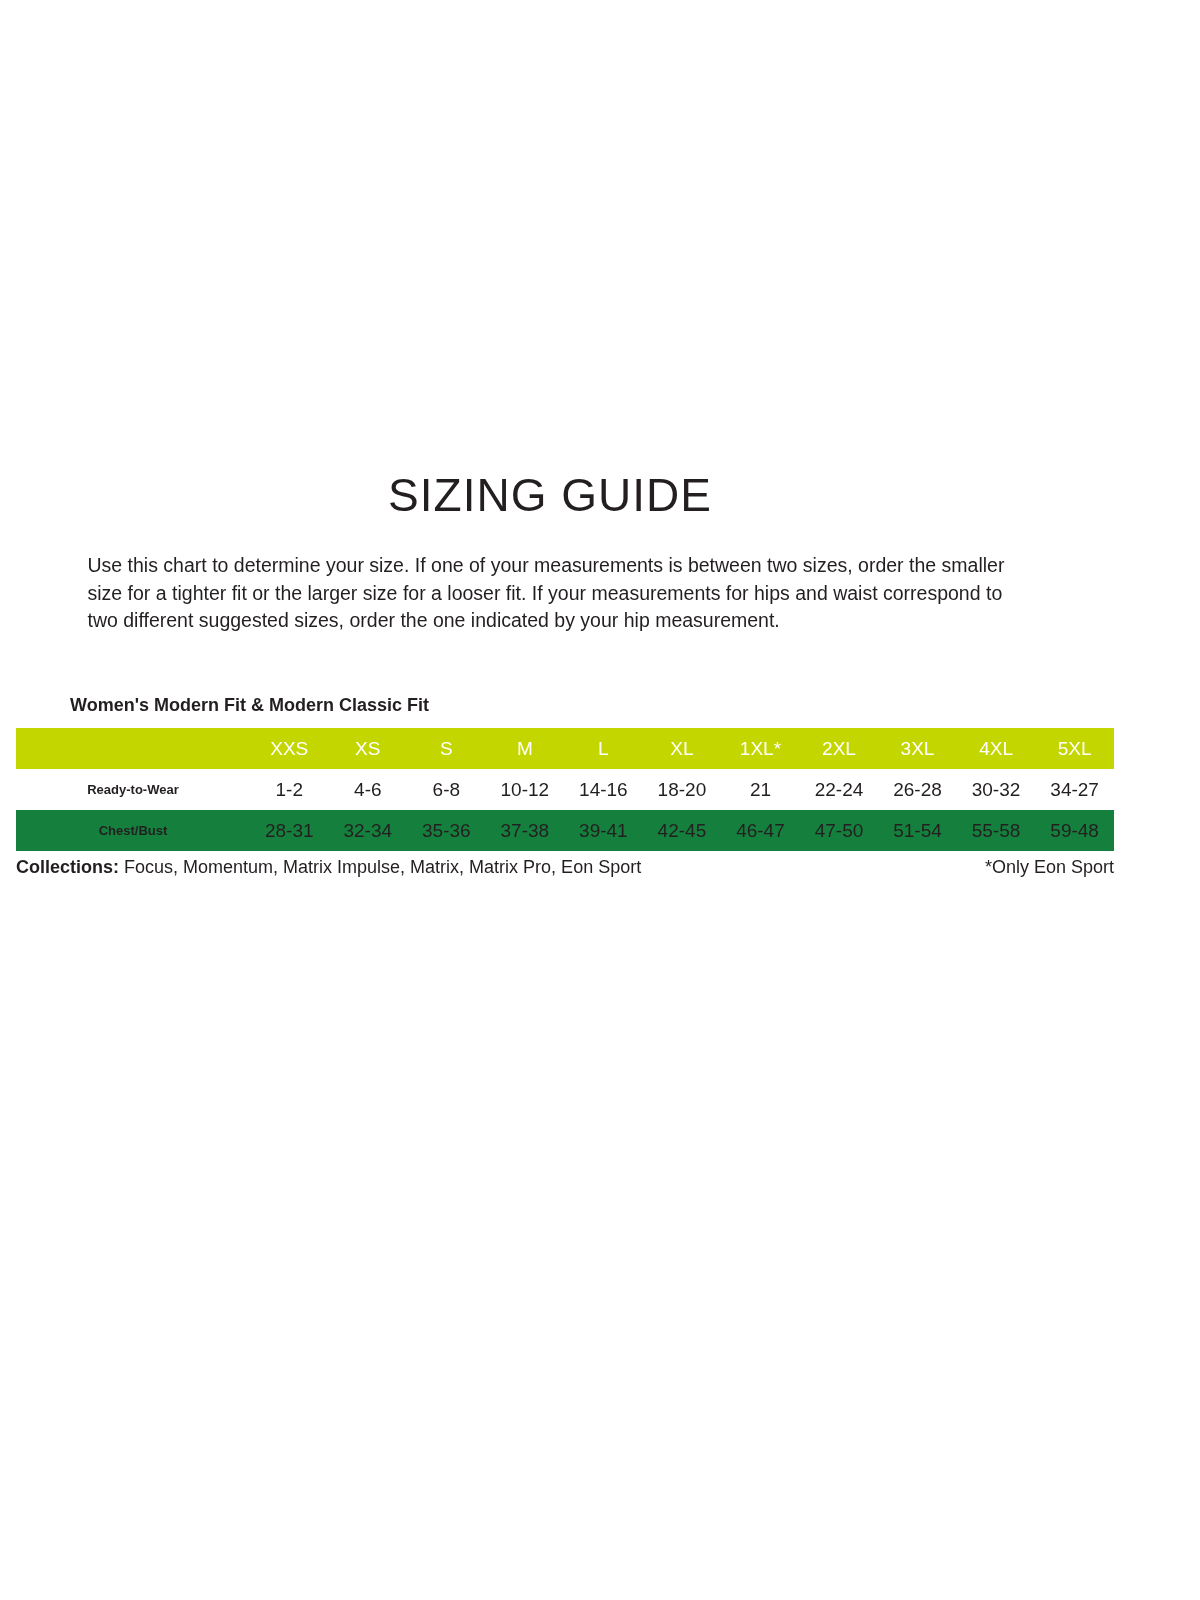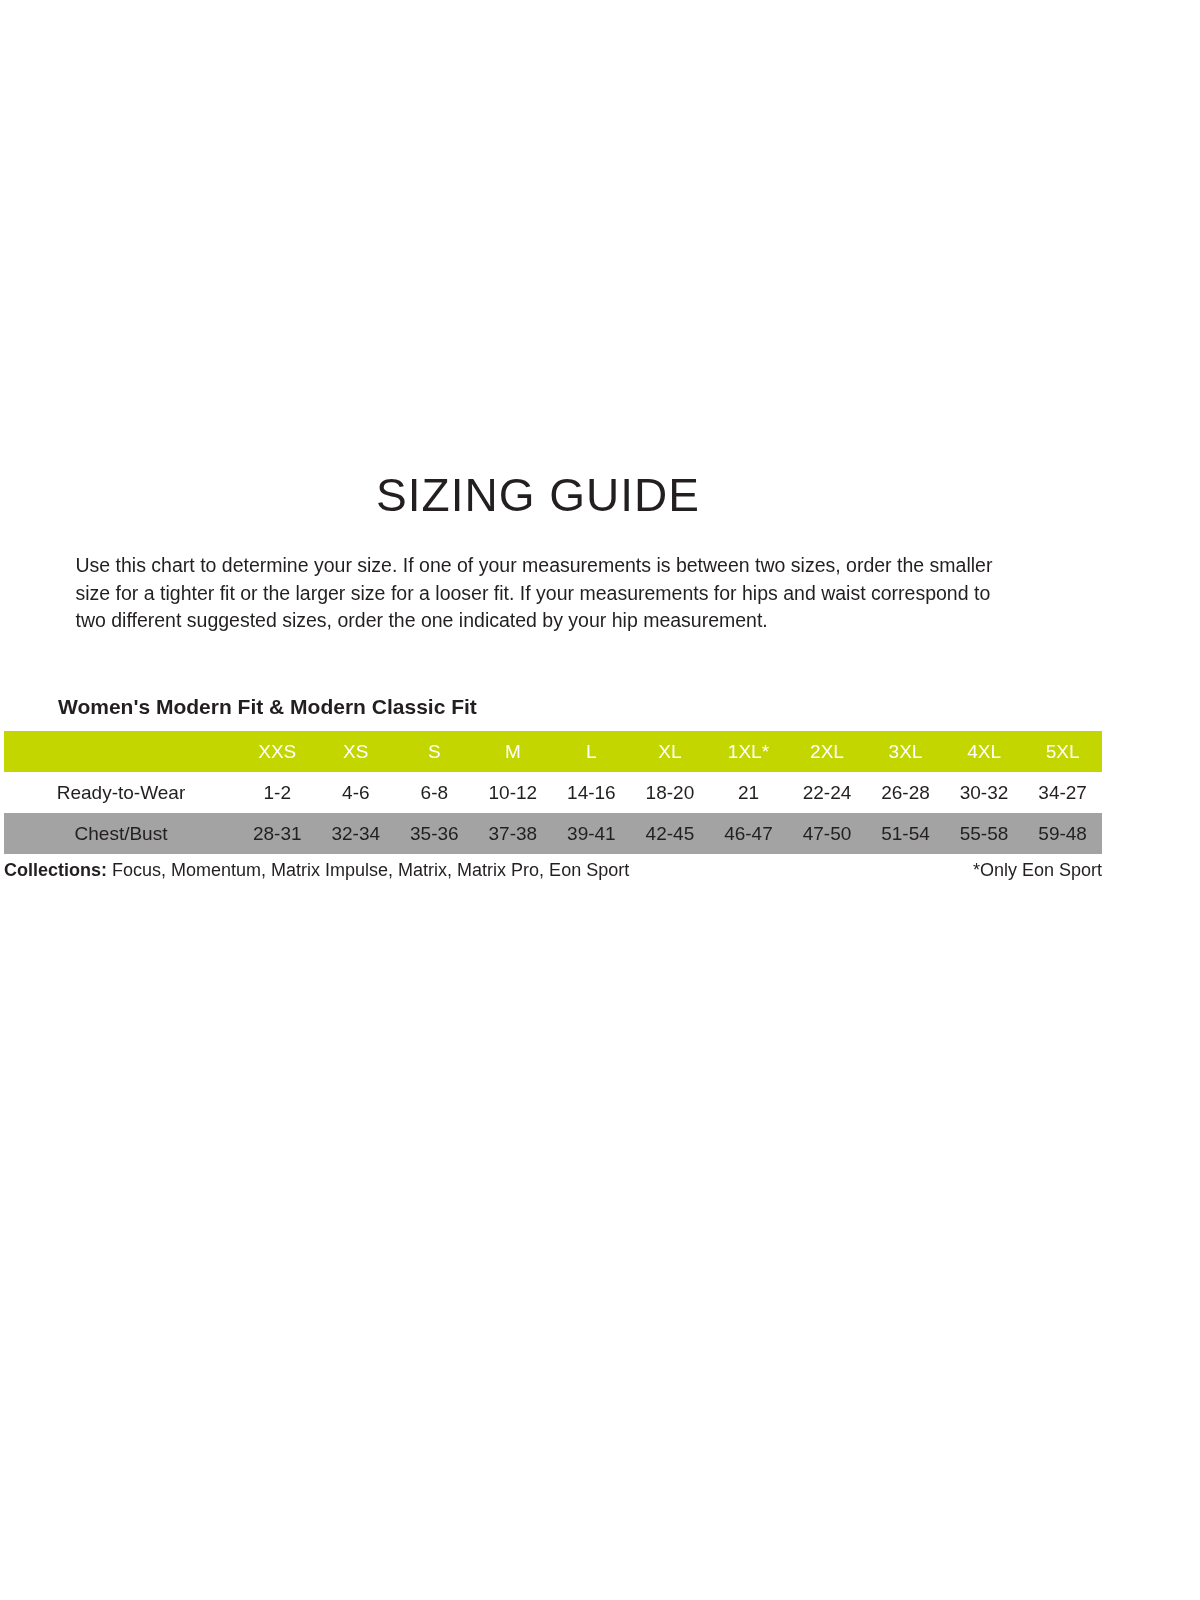--- a/index.html
+++ b/index.html
@@ -7,42 +7,42 @@
   body {
     width: 1200px;
     height: 1600px;
     font-family: "Liberation Sans", sans-serif;
     color: #231f20;
     position: relative;
     overflow: hidden;
   }
   .page {
     position: absolute;
-    top: 0; left: 4px;
+    top: 0; left: 16px;
     width: 1068px;
     height: 1600px;
   }
   .title {
     margin-top: 468px;
     text-align: center;
     font-size: 46px;
     font-weight: 400;
     letter-spacing: 1px;
     color: #231f20;
   }
   .intro {
     width: 925px;
     margin: 30px auto 7px auto;
     font-size: 19.5px;
     line-height: 1.42;
     color: #231f20;
   }
   .section-title {
     margin: 60px 0 12px 54px;
-    font-size: 21px;
+    font-size: 18px;
     font-weight: 700;
   }
   .table-wrap {
     width: 1098px;
     margin: 0 auto;
   }
   table.size-table {
     border-collapse: collapse;
     width: 100%;
     table-layout: fixed;
@@ -60,26 +60,26 @@
     background: #c4d600;
   }
   thead th {
     color: #ffffff;
     font-weight: 400;
     font-size: 18px;
     height: 37px;
     margin-top: 46px;
   }
   tbody th.label-col {
-    font-weight: 400;
+    font-weight: 700;
     text-align: center;
-    font-size: 19px;
+    font-size: 13px;
   }
   tbody tr.alt {
-    background: #a3a3a3;
+    background: #15803d;
   }
   .footer {
     width: 1098px;
     margin: 6px auto 0 auto;
     display: flex;
     justify-content: space-between;
     align-items: baseline;
     font-size: 18px;
   }
   .footer .collections-label {

